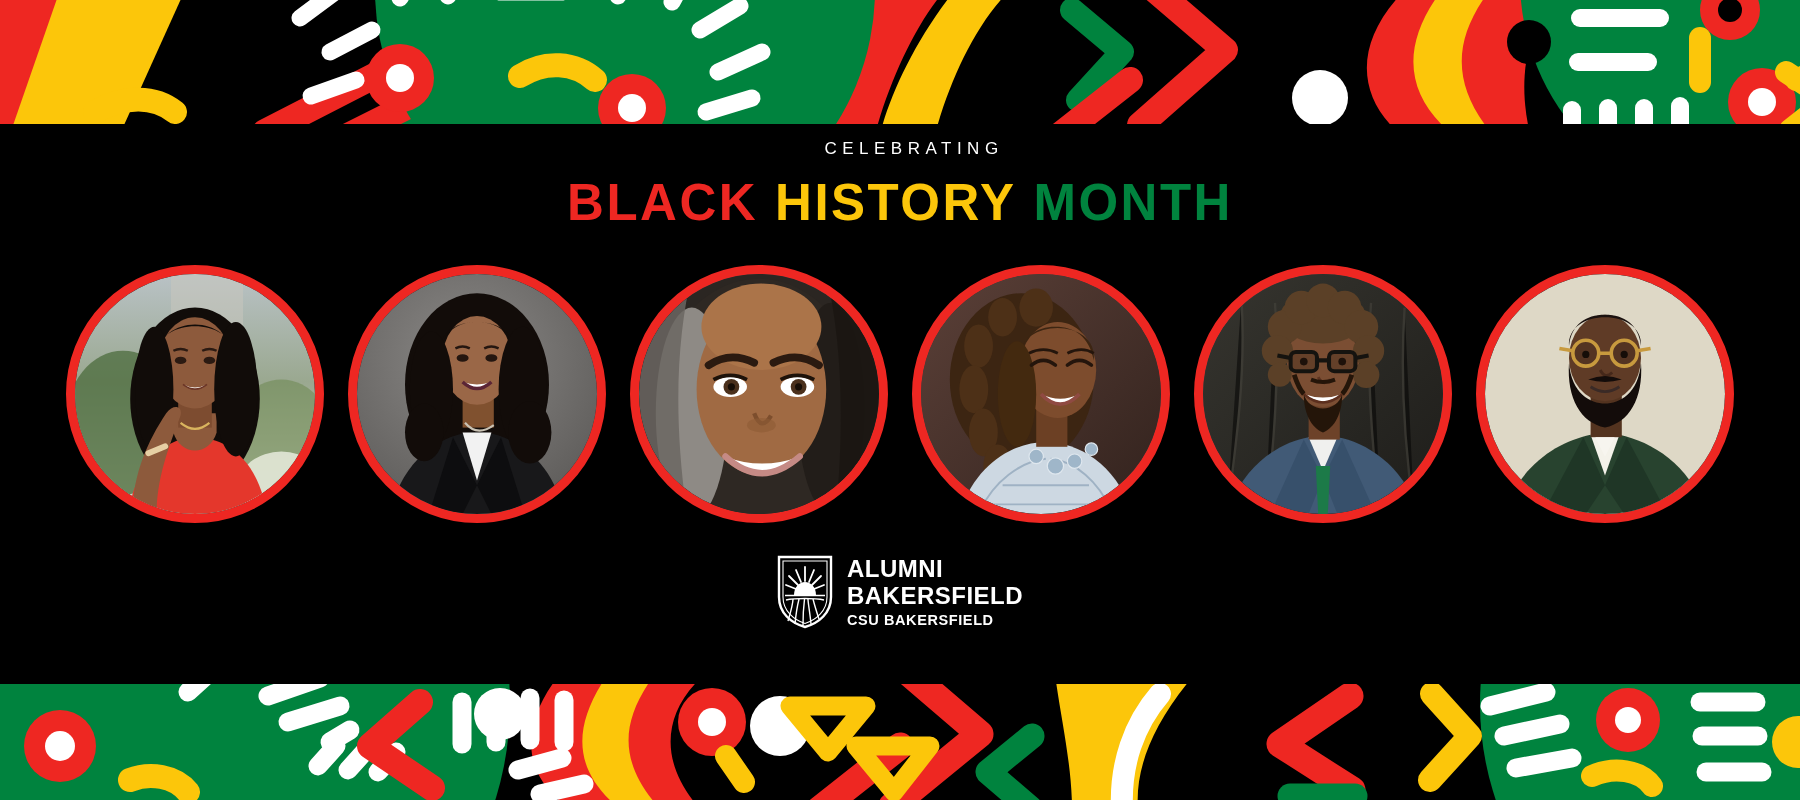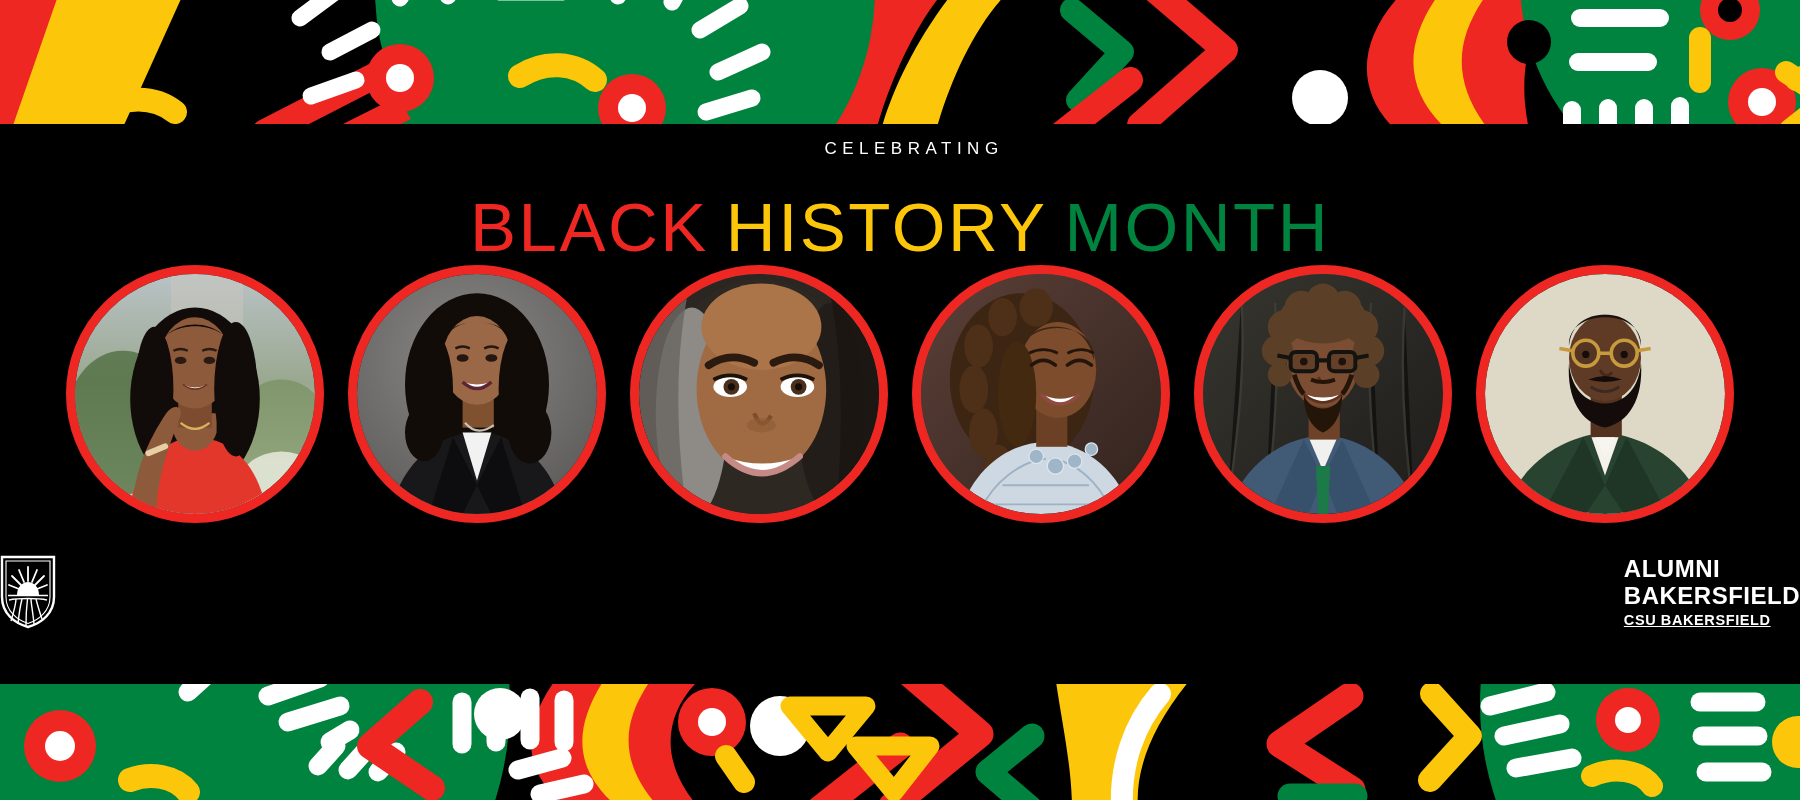--- a/index.html
+++ b/index.html
@@ -35,26 +35,26 @@
     top:140px;
     text-align:center;
     z-index:4;
   }
   #eyebrow {
     color:#ffffff;
     font-size:17px;
     font-weight:400;
     letter-spacing:5.5px;
     line-height:1;
-    margin-bottom:36px;
+    margin-bottom:20px;
     padding-left:28px;
   }
   #title {
-    font-size:69px;
-    font-weight:normal;
+    font-size:51px;
+    font-weight:bold;
     letter-spacing:2.5px;
     line-height:1;
     white-space:nowrap;
   }
   #title span { display:inline-block; }
   .w-black   { color:#ee2722; }
   .w-history { color:#fcc60a; margin-left:17px; }
   .w-month   { color:#00833e; margin-left:17px; }
 
   
@@ -82,21 +82,21 @@
     border-radius:50%;
     overflow:hidden;
   }
   .portrait svg { display:block; width:100%; height:100%; }
 
   
   #logo-lockup {
     position:absolute;
     top:555px; left:0; width:1800px;
     display:flex;
-    justify-content:space-between;
+    justify-content:center;
     align-items:center;
     gap:14px;
     z-index:4;
   }
   #logo-shield { width:56px; height:74px; flex:0 0 auto; }
   #logo-text {
     color:#ffffff;
     line-height:1;
     text-align:left;
   }
@@ -106,21 +106,20 @@
     letter-spacing:0.5px;
     display:block;
   }
   #logo-line2 { margin-top:3px; }
   #logo-line3 {
     font-size:14.5px;
     font-weight:bold;
     letter-spacing:0.6px;
     display:block;
     margin-top:5px;
-    text-decoration:underline;
   }
 </style>
 </head>
 <body>
 
 <div id="banner">
 
   <div class="pattern-band" id="pattern-top">
     <svg viewBox="0 0 1800 124" preserveAspectRatio="none" xmlns="http://www.w3.org/2000/svg">
       <defs>

